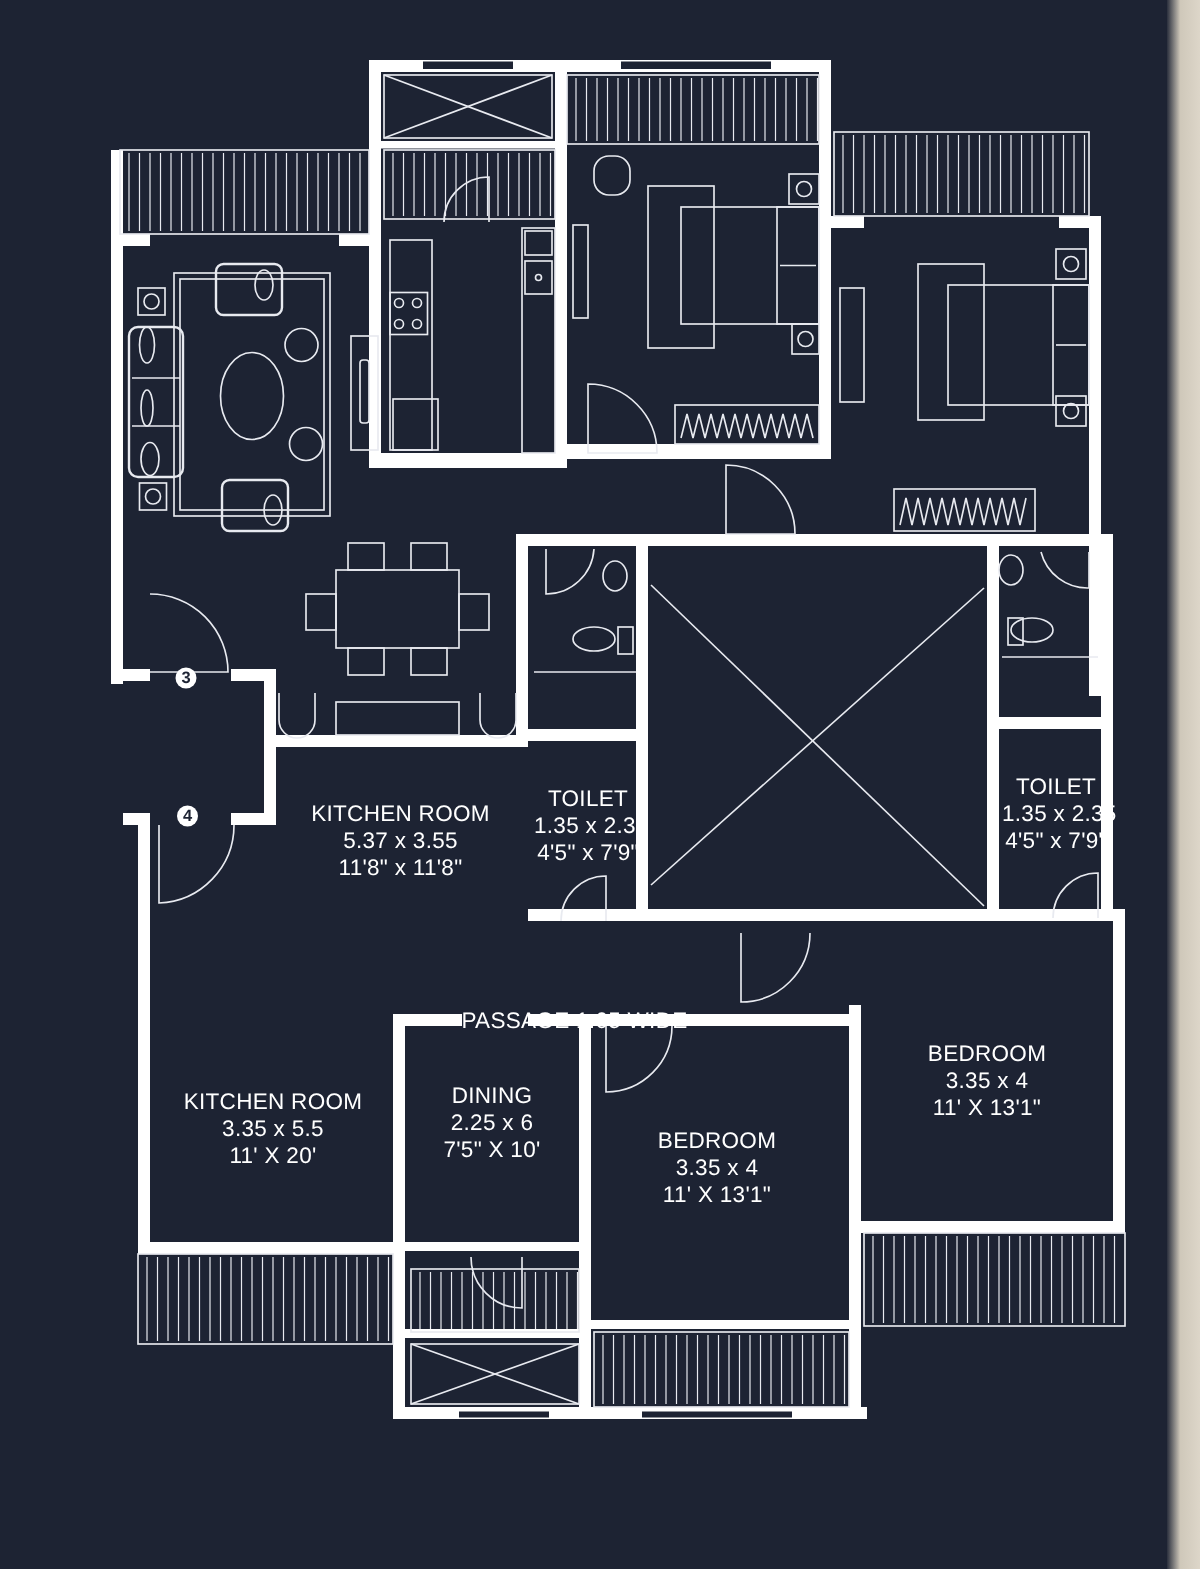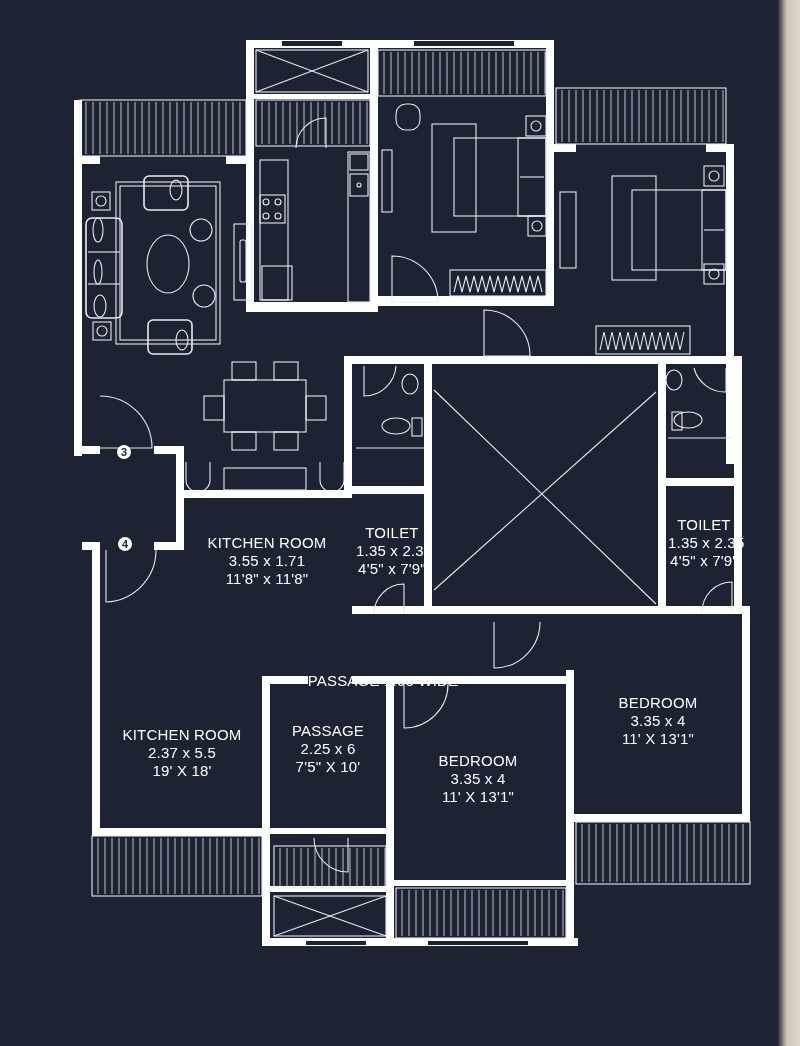--- a/index.html
+++ b/index.html
@@ -421,41 +421,41 @@
       <line x1="715" x2="715" y1="824" y2="882" stroke="#e8eaf0" stroke-width="0.8"></line>
       <line x1="722" x2="722" y1="824" y2="882" stroke="#e8eaf0" stroke-width="0.8"></line>
       <line x1="729" x2="729" y1="824" y2="882" stroke="#e8eaf0" stroke-width="0.8"></line>
       <line x1="736" x2="736" y1="824" y2="882" stroke="#e8eaf0" stroke-width="0.8"></line>
       <line x1="743" x2="743" y1="824" y2="882" stroke="#e8eaf0" stroke-width="0.8"></line>
     </g>
 </svg>
 
 <div class="label" style="left:196px;top:534px;width:142px">
   <span class="name">KITCHEN ROOM</span>
-  <span class="dim">3.55 x 1.71</span>
+  <span class="dim">5.37 x 3.55</span>
   <span class="dim">11'8" x 11'8"</span>
 </div>
 <div class="label" style="left:356px;top:524px;width:72px;font-size:14px">
   <span class="name">TOILET</span>
   <span class="dim">1.35 x 2.35</span>
   <span class="dim">4'5" x 7'9"</span>
 </div>
 <div class="label" style="left:668px;top:516px;width:72px">
   <span class="name">TOILET</span>
   <span class="dim">1.35 x 2.35</span>
   <span class="dim">4'5" x 7'9"</span>
 </div>
 <div class="label" style="left:300px;top:672px;width:166px">PASSAGE  1.05 WIDE</div>
 <div class="label" style="left:112px;top:726px;width:140px">
   <span class="name">KITCHEN ROOM</span>
-  <span class="dim">2.37 x 5.5</span>
-  <span class="dim">19' X 18'</span>
+  <span class="dim">3.35 x 5.5</span>
+  <span class="dim">11' X 20'</span>
 </div>
 <div class="label" style="left:276px;top:722px;width:104px">
-  <span class="name">PASSAGE</span>
+  <span class="name">DINING</span>
   <span class="dim">2.25 x 6</span>
   <span class="dim">7'5" X 10'</span>
 </div>
 <div class="label" style="left:418px;top:752px;width:120px">
   <span class="name">BEDROOM</span>
   <span class="dim">3.35 x 4</span>
   <span class="dim">11' X 13'1"</span>
 </div>
 <div class="label" style="left:598px;top:694px;width:120px">
   <span class="name">BEDROOM</span>

